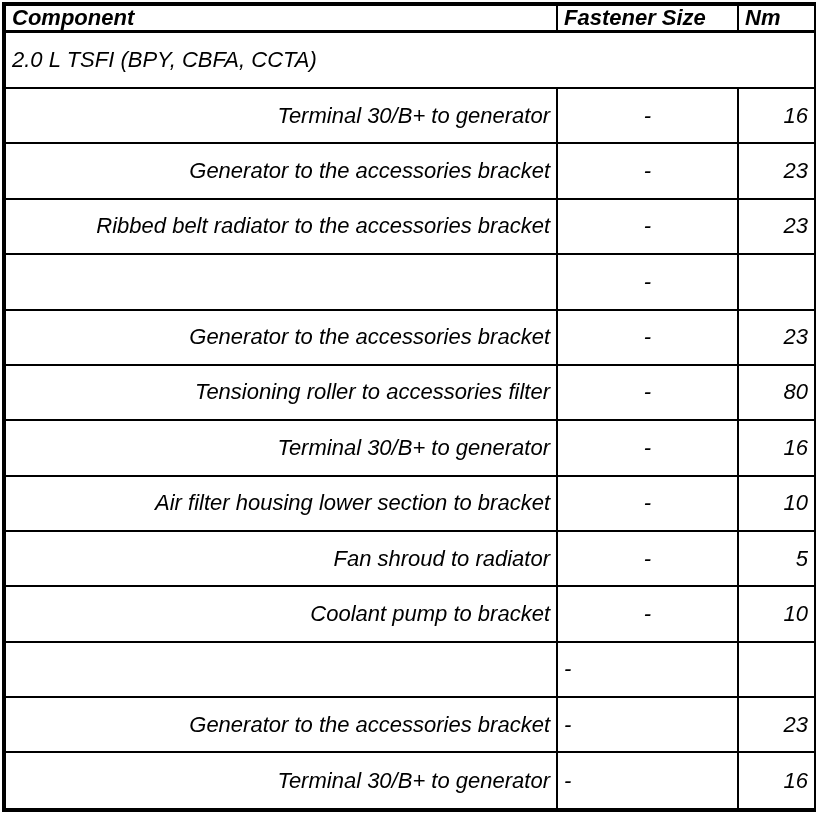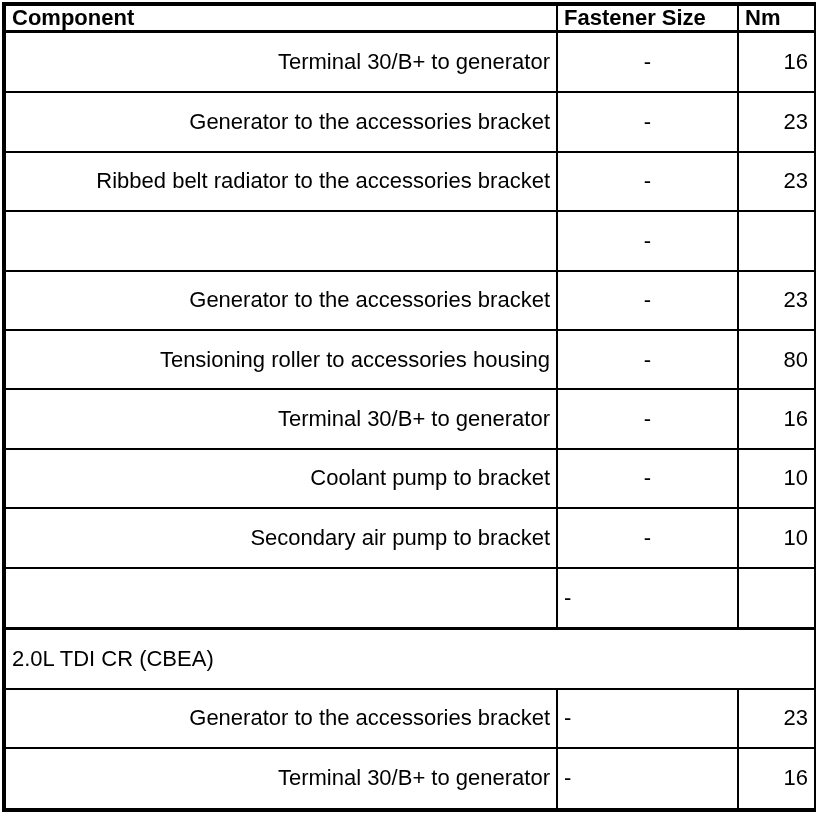--- a/index.html
+++ b/index.html
@@ -30,20 +30,21 @@
   col.col-component { width: 553px; }
   col.col-fastener  { width: 181px; }
   col.col-nm        { width: 78px;  }
 
   th, td {
     border: 2px solid #000000;
     vertical-align: middle;
     padding: 0 6px;
     overflow: hidden;
     white-space: nowrap;
+    font-style: italic;
   }
   th {
     text-align: left;
     font-weight: bold;
     border-bottom-width: 3px;
   }
   tr.section-row td {
     border-top-width: 3px;
     text-align: left;
   }
@@ -64,20 +65,23 @@
     </colgroup>
     <thead>
       <tr class="header-row">
         <th>Component</th>
         <th>Fastener Size</th>
         <th>Nm</th>
       </tr>
     </thead>
     <tbody>
 
+      <tr class="section-row">
+        <td colspan="3">2.0 L TSFI (BPY, CBFA, CCTA)</td>
+      </tr>
       <tr class="data-row">
         <td class="component-cell">Terminal 30/B+ to generator</td>
         <td class="fastener-cell fc">-</td>
         <td class="nm-cell">16</td>
       </tr>
       <tr class="data-row">
         <td class="component-cell">Generator to the accessories bracket</td>
         <td class="fastener-cell fc">-</td>
         <td class="nm-cell">23</td>
       </tr>
@@ -91,48 +95,50 @@
         <td class="fastener-cell fc">-</td>
         <td class="nm-cell"></td>
       </tr>
 
       <tr class="data-row">
         <td class="component-cell">Generator to the accessories bracket</td>
         <td class="fastener-cell fc">-</td>
         <td class="nm-cell">23</td>
       </tr>
       <tr class="data-row">
-        <td class="component-cell">Tensioning roller to accessories housing</td>
+        <td class="component-cell">Tensioning roller to accessories filter</td>
         <td class="fastener-cell fc">-</td>
         <td class="nm-cell">80</td>
       </tr>
       <tr class="data-row">
         <td class="component-cell">Terminal 30/B+ to generator</td>
         <td class="fastener-cell fc">-</td>
         <td class="nm-cell">16</td>
       </tr>
       <tr class="data-row">
-        <td class="component-cell">Coolant pump to bracket</td>
+        <td class="component-cell">Air filter housing lower section to bracket</td>
         <td class="fastener-cell fc">-</td>
         <td class="nm-cell">10</td>
       </tr>
       <tr class="data-row">
-        <td class="component-cell">Secondary air pump to bracket</td>
+        <td class="component-cell">Fan shroud to radiator</td>
+        <td class="fastener-cell fc">-</td>
+        <td class="nm-cell">5</td>
+      </tr>
+      <tr class="data-row">
+        <td class="component-cell">Coolant pump to bracket</td>
         <td class="fastener-cell fc">-</td>
         <td class="nm-cell">10</td>
       </tr>
       <tr class="data-row">
         <td class="component-cell"></td>
         <td class="fastener-cell fl">-</td>
         <td class="nm-cell"></td>
       </tr>
 
-      <tr class="section-row">
-        <td colspan="3">2.0L TDI CR (CBEA)</td>
-      </tr>
       <tr class="data-row">
         <td class="component-cell">Generator to the accessories bracket</td>
         <td class="fastener-cell fl">-</td>
         <td class="nm-cell">23</td>
       </tr>
       <tr class="data-row">
         <td class="component-cell">Terminal 30/B+ to generator</td>
         <td class="fastener-cell fl">-</td>
         <td class="nm-cell">16</td>
       </tr>

